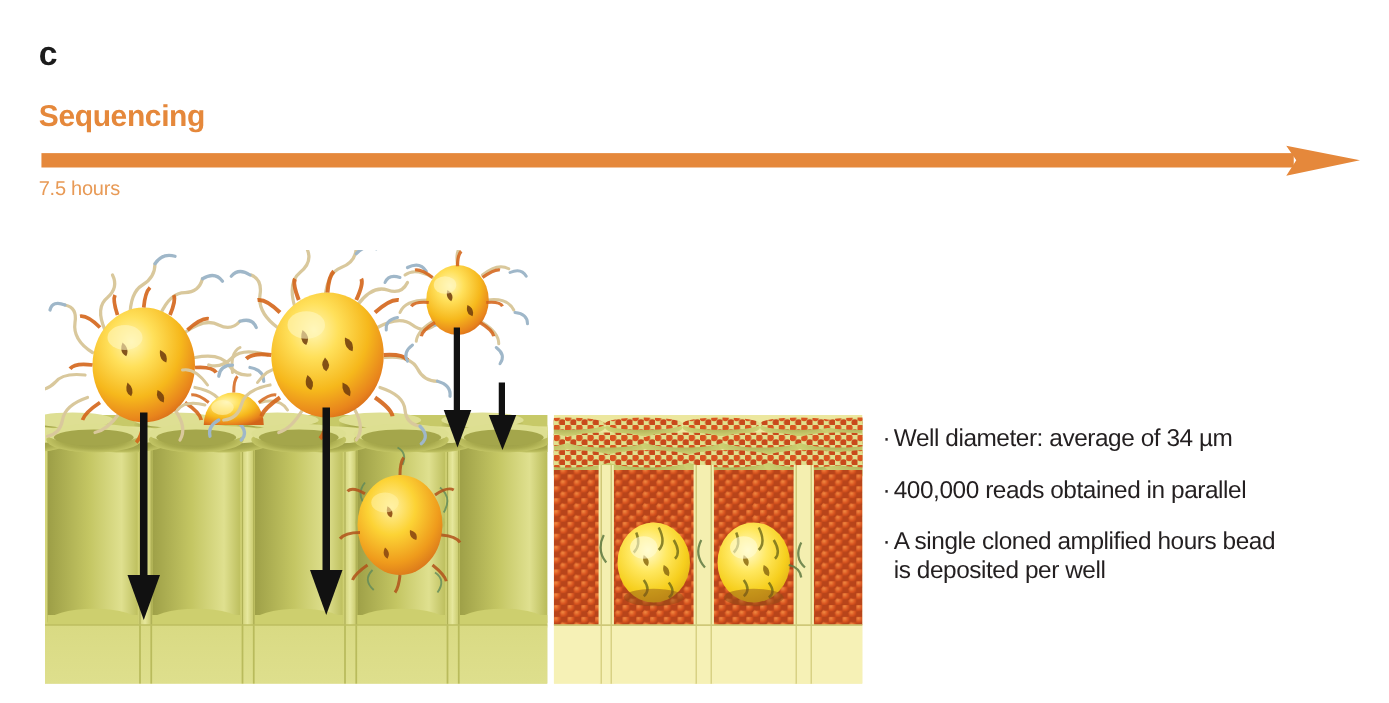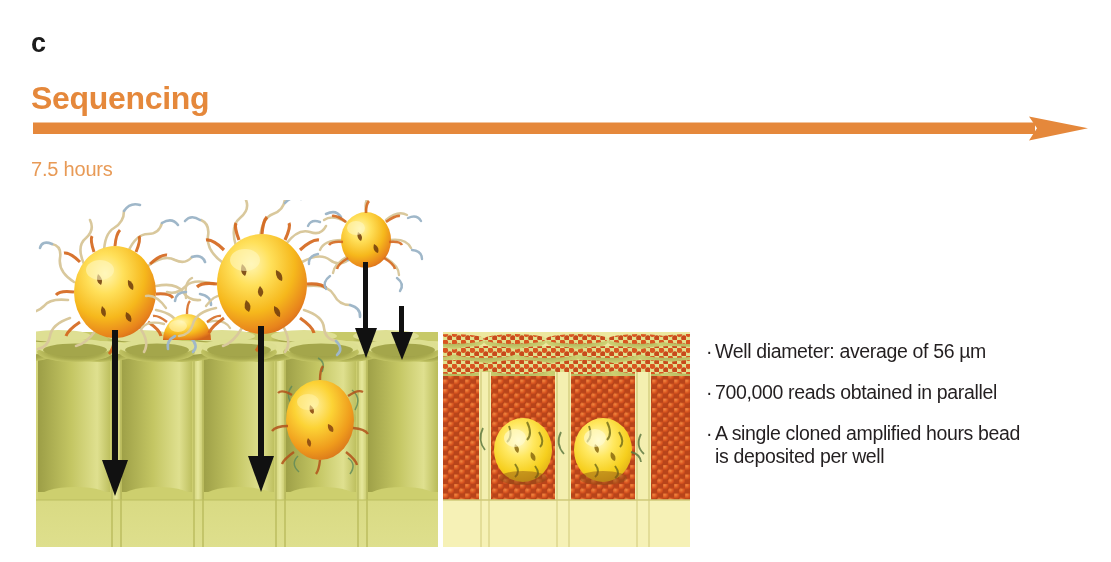--- a/index.html
+++ b/index.html
@@ -24,40 +24,40 @@
     font-size: 27px;
     font-weight: bold;
     color: #1b1b1b;
     letter-spacing: -0.5px;
     line-height: 1;
   }
   #stage-title {
     position: absolute;
     left: 31px;
     top: 82px;
-    font-size: 32px;
+    font-size: 24px;
     font-weight: bold;
     color: #e5883b;
     letter-spacing: -0.3px;
     line-height: 1;
   }
 
   
   #timeline-arrow {
     position: absolute;
     left: 33px;
     top: 115px;
     width: 1055px;
     height: 36px;
   }
   #duration-label {
     position: absolute;
     left: 31px;
-    top: 159px;
-    font-size: 20px;
+    top: 144px;
+    font-size: 16px;
     color: #e89a56;
     line-height: 1;
     letter-spacing: -0.2px;
   }
 
   
   #illustration {
     position: absolute;
     left: 0;
     top: 200px;
@@ -651,23 +651,23 @@
       <line x1="206" y1="168" x2="206" y2="215"></line>
     </g>
     <line x1="0" y1="168" x2="247" y2="168" stroke="#cfc878" stroke-width="1.4"></line>
   </svg>
 
 </div>
 
 <div id="bullet-list">
   <div class="bullet-item">
     <span class="bullet-dot">·</span>
-    <span class="bullet-text">Well diameter: average of 56 µm</span>
+    <span class="bullet-text">Well diameter: average of 34 µm</span>
   </div>
   <div class="bullet-item">
     <span class="bullet-dot">·</span>
-    <span class="bullet-text">700,000 reads obtained in parallel</span>
+    <span class="bullet-text">400,000 reads obtained in parallel</span>
   </div>
   <div class="bullet-item">
     <span class="bullet-dot">·</span>
     <span class="bullet-text">A single cloned amplified hours bead is deposited per well</span>
   </div>
 </div>
 
 </body></html>

